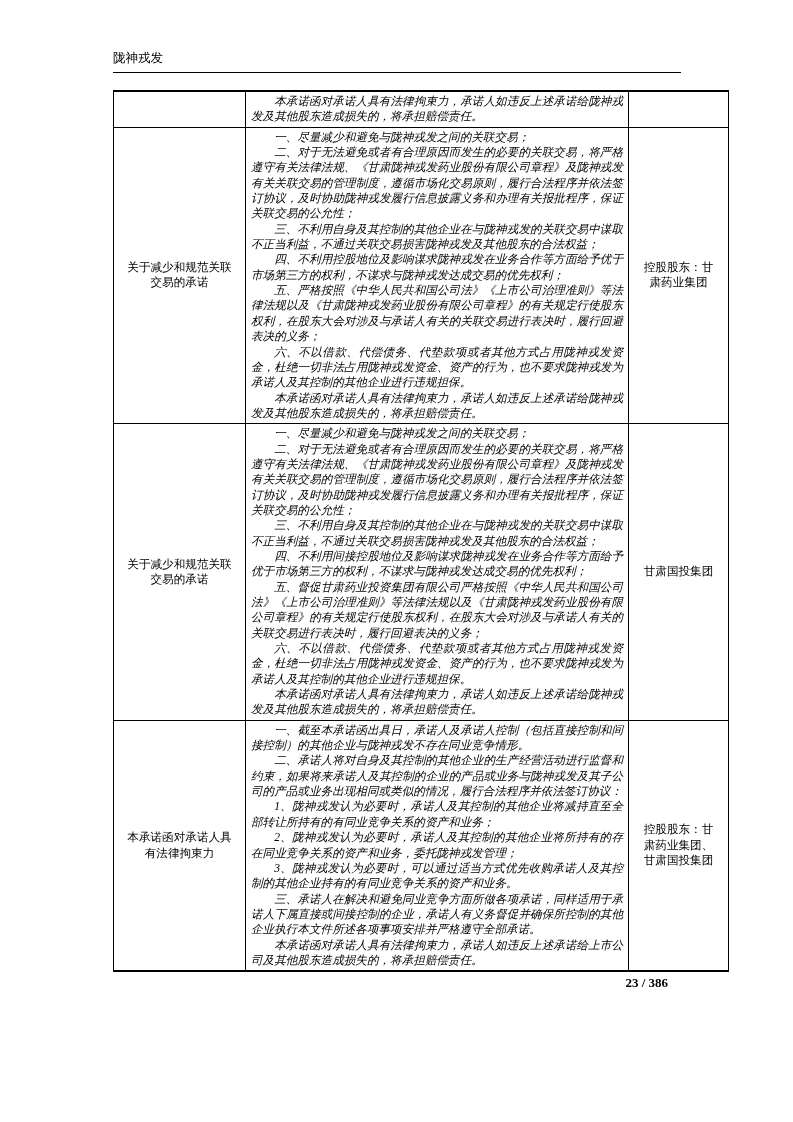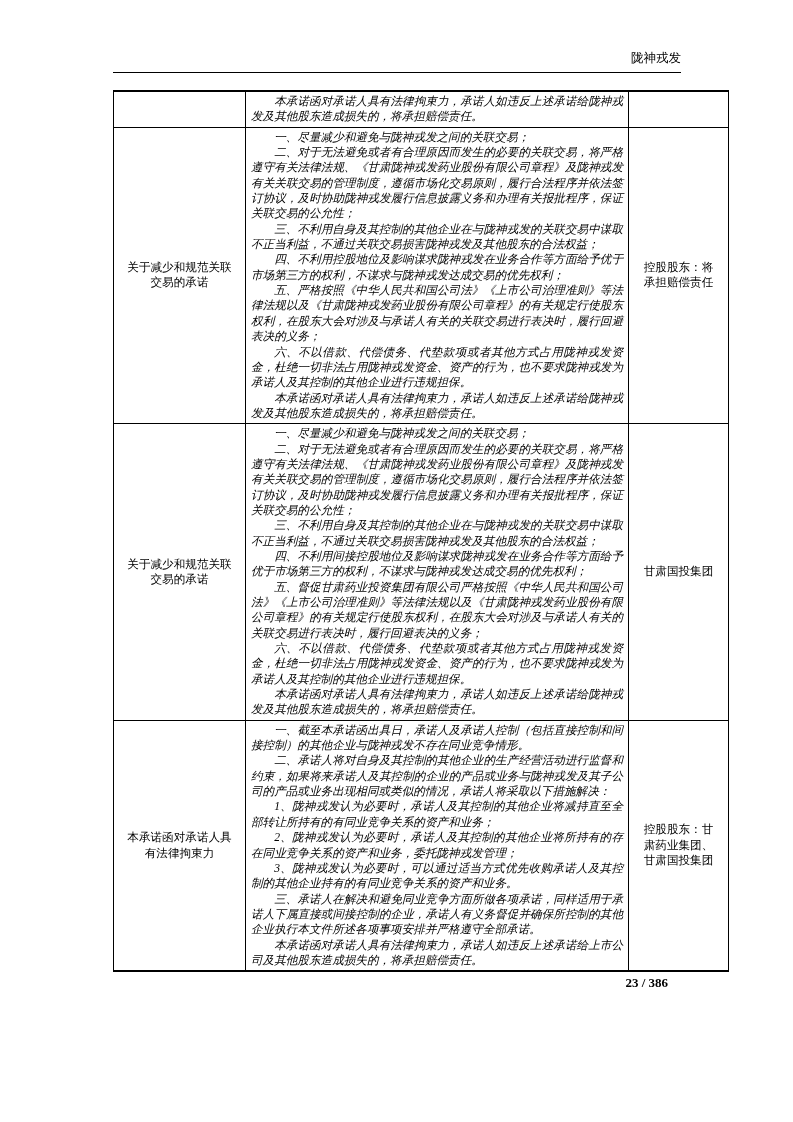--- a/index.html
+++ b/index.html
@@ -8,21 +8,21 @@
     width:793px;height:1122px;
     background:#ffffff;
     overflow:hidden;
     font-family:"Liberation Serif","DejaVu Serif",serif;
     color:#000;
   }
   .content{margin-left:113px;width:568px;}
   
   .pageheader{
     padding-top:50px;
-    display:flex;justify-content:flex-end;align-items:flex-end;
+    display:flex;justify-content:space-between;align-items:flex-end;
     font-size:12.5px;line-height:16px;
     border-bottom:1.5px solid #000;
     padding-bottom:6px;
   }
   
   table.commitments{
     margin-top:17px;
     border-collapse:collapse;
     table-layout:fixed;
     width:568px;
@@ -78,42 +78,42 @@
           <td class="c-label">关于减少和规范关联交易的承诺</td>
           <td class="c-body">
             <p>一、尽量减少和避免与陇神戎发之间的关联交易；</p>
             <p>二、对于无法避免或者有合理原因而发生的必要的关联交易，将严格遵守有关法律法规、《甘肃陇神戎发药业股份有限公司章程》及陇神戎发有关关联交易的管理制度，遵循市场化交易原则，履行合法程序并依法签订协议，及时协助陇神戎发履行信息披露义务和办理有关报批程序，保证关联交易的公允性；</p>
             <p>三、不利用自身及其控制的其他企业在与陇神戎发的关联交易中谋取不正当利益，不通过关联交易损害陇神戎发及其他股东的合法权益；</p>
             <p>四、不利用控股地位及影响谋求陇神戎发在业务合作等方面给予优于市场第三方的权利，不谋求与陇神戎发达成交易的优先权利；</p>
             <p>五、严格按照《中华人民共和国公司法》《上市公司治理准则》等法律法规以及《甘肃陇神戎发药业股份有限公司章程》的有关规定行使股东权利，在股东大会对涉及与承诺人有关的关联交易进行表决时，履行回避表决的义务；</p>
             <p>六、不以借款、代偿债务、代垫款项或者其他方式占用陇神戎发资金，杜绝一切非法占用陇神戎发资金、资产的行为，也不要求陇神戎发为承诺人及其控制的其他企业进行违规担保。</p>
             <p>本承诺函对承诺人具有法律拘束力，承诺人如违反上述承诺给陇神戎发及其他股东造成损失的，将承担赔偿责任。</p>
           </td>
-          <td class="c-party">控股股东：将承担赔偿责任</td>
+          <td class="c-party">控股股东：甘肃药业集团</td>
         </tr>
 
         <tr>
           <td class="c-label">关于减少和规范关联交易的承诺</td>
           <td class="c-body">
             <p>一、尽量减少和避免与陇神戎发之间的关联交易；</p>
             <p>二、对于无法避免或者有合理原因而发生的必要的关联交易，将严格遵守有关法律法规、《甘肃陇神戎发药业股份有限公司章程》及陇神戎发有关关联交易的管理制度，遵循市场化交易原则，履行合法程序并依法签订协议，及时协助陇神戎发履行信息披露义务和办理有关报批程序，保证关联交易的公允性；</p>
             <p>三、不利用自身及其控制的其他企业在与陇神戎发的关联交易中谋取不正当利益，不通过关联交易损害陇神戎发及其他股东的合法权益；</p>
             <p>四、不利用间接控股地位及影响谋求陇神戎发在业务合作等方面给予优于市场第三方的权利，不谋求与陇神戎发达成交易的优先权利；</p>
             <p>五、督促甘肃药业投资集团有限公司严格按照《中华人民共和国公司法》《上市公司治理准则》等法律法规以及《甘肃陇神戎发药业股份有限公司章程》的有关规定行使股东权利，在股东大会对涉及与承诺人有关的关联交易进行表决时，履行回避表决的义务；</p>
             <p>六、不以借款、代偿债务、代垫款项或者其他方式占用陇神戎发资金，杜绝一切非法占用陇神戎发资金、资产的行为，也不要求陇神戎发为承诺人及其控制的其他企业进行违规担保。</p>
             <p>本承诺函对承诺人具有法律拘束力，承诺人如违反上述承诺给陇神戎发及其他股东造成损失的，将承担赔偿责任。</p>
           </td>
           <td class="c-party">甘肃国投集团</td>
         </tr>
 
         <tr>
           <td class="c-label">本承诺函对承诺人具有法律拘束力</td>
           <td class="c-body">
             <p>一、截至本承诺函出具日，承诺人及承诺人控制（包括直接控制和间接控制）的其他企业与陇神戎发不存在同业竞争情形。</p>
-            <p>二、承诺人将对自身及其控制的其他企业的生产经营活动进行监督和约束，如果将来承诺人及其控制的企业的产品或业务与陇神戎发及其子公司的产品或业务出现相同或类似的情况，承诺人将采取以下措施解决：</p>
+            <p>二、承诺人将对自身及其控制的其他企业的生产经营活动进行监督和约束，如果将来承诺人及其控制的企业的产品或业务与陇神戎发及其子公司的产品或业务出现相同或类似的情况，履行合法程序并依法签订协议：</p>
             <p>1、陇神戎发认为必要时，承诺人及其控制的其他企业将减持直至全部转让所持有的有同业竞争关系的资产和业务；</p>
             <p>2、陇神戎发认为必要时，承诺人及其控制的其他企业将所持有的存在同业竞争关系的资产和业务，委托陇神戎发管理；</p>
             <p>3、陇神戎发认为必要时，可以通过适当方式优先收购承诺人及其控制的其他企业持有的有同业竞争关系的资产和业务。</p>
             <p>三、承诺人在解决和避免同业竞争方面所做各项承诺，同样适用于承诺人下属直接或间接控制的企业，承诺人有义务督促并确保所控制的其他企业执行本文件所述各项事项安排并严格遵守全部承诺。</p>
             <p>本承诺函对承诺人具有法律拘束力，承诺人如违反上述承诺给上市公司及其他股东造成损失的，将承担赔偿责任。</p>
           </td>
           <td class="c-party">控股股东：甘肃药业集团、甘肃国投集团</td>
         </tr>
       </tbody>
     </table>

